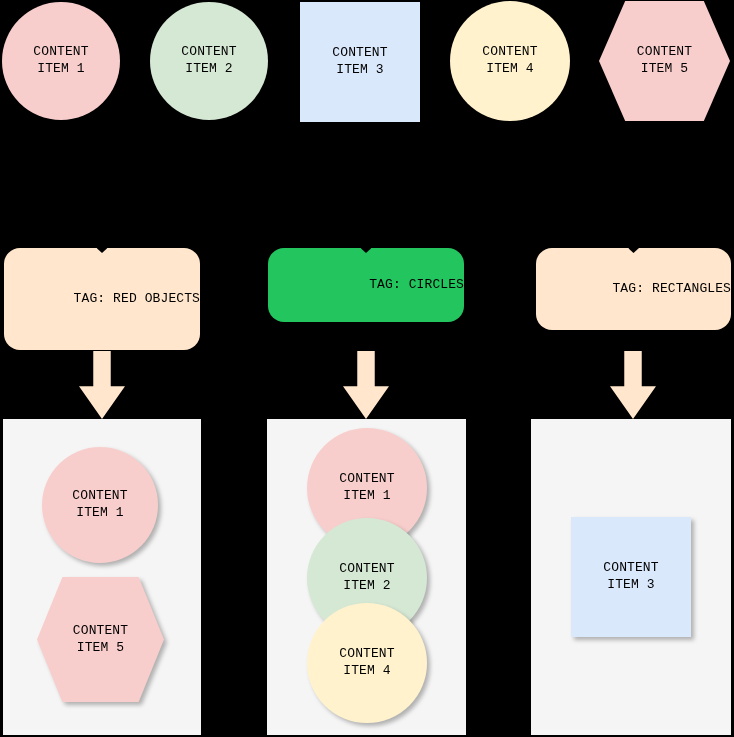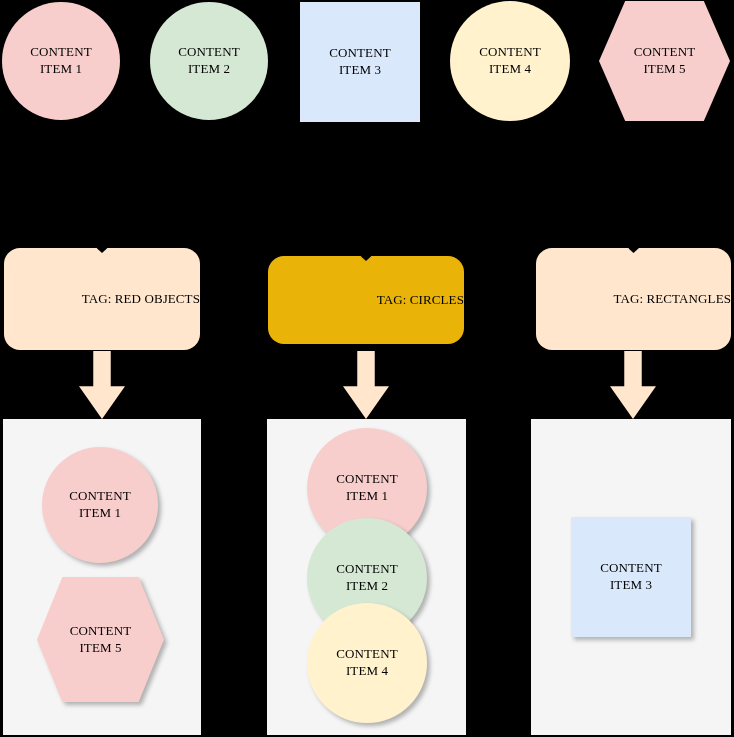--- a/index.html
+++ b/index.html
@@ -1,18 +1,18 @@
 <!DOCTYPE html>
 <html><head>
 <meta charset="utf-8">
 <style>
   html,body{margin:0;padding:0;background:#000;}
   .canvas{
     position:relative;width:734px;height:737px;background:#000;overflow:hidden;
-    font-family:Liberation Serif, serif;
+    font-family:Liberation Mono, monospace;
   }
   .shape{position:absolute;display:flex;align-items:center;justify-content:center;box-sizing:border-box;}
   .circle{border-radius:50%;}
   .square{border-radius:0;}
   .hexagon{clip-path:polygon(20% 0,80% 0,100% 50%,80% 100%,20% 100%,0 50%);}
   .lbl{
     font-size:13px;line-height:1.3;color:#000;text-align:center;
     white-space:pre-line;letter-spacing:0.1px;
   }
   .tag{
@@ -54,25 +54,25 @@
   </div>
   <div class="shape hexagon" style="left: 599px; top: 1px; width: 131px; height: 120px; background-color: rgb(248, 206, 204);">
     <span class="lbl">CONTENT
 ITEM 5</span>
   </div>
 
   <div class="tag" style="left: 4px; top: 248px; width: 196px; height: 102px; background-color: rgb(255, 230, 204);">
     <span class="notch"></span>
     <span class="lbl">TAG: RED OBJECTS</span>
   </div>
-  <div class="tag" style="left: 268px; top: 256px; width: 196px; height: 88px; background-color: #eab308;">
+  <div class="tag" style="left: 268px; top: 248px; width: 196px; height: 74px; background-color: #22c55e;">
     <span class="notch"></span>
     <span class="lbl">TAG: CIRCLES</span>
   </div>
-  <div class="tag" style="left: 536px; top: 248px; width: 195px; height: 102px; background-color: rgb(255, 230, 204);">
+  <div class="tag" style="left: 536px; top: 248px; width: 195px; height: 82px; background-color: rgb(255, 230, 204);">
     <span class="notch"></span>
     <span class="lbl">TAG: RECTANGLES</span>
   </div>
 
   <div class="arrow" style="left: 79px; top: 351px; background-color: rgb(255, 230, 204);"></div>
   <div class="arrow" style="left: 343px; top: 351px; background-color: rgb(255, 230, 204);"></div>
   <div class="arrow" style="left: 610px; top: 351px; background-color: rgb(255, 230, 204);"></div>
 
   <div class="panel" style="left: 3px; top: 419px; width: 198px; height: 316px; background-color: rgb(245, 245, 245);">
     <div class="shadow-wrap" style="left:39px;top:28px;width:116px;height:116px">

